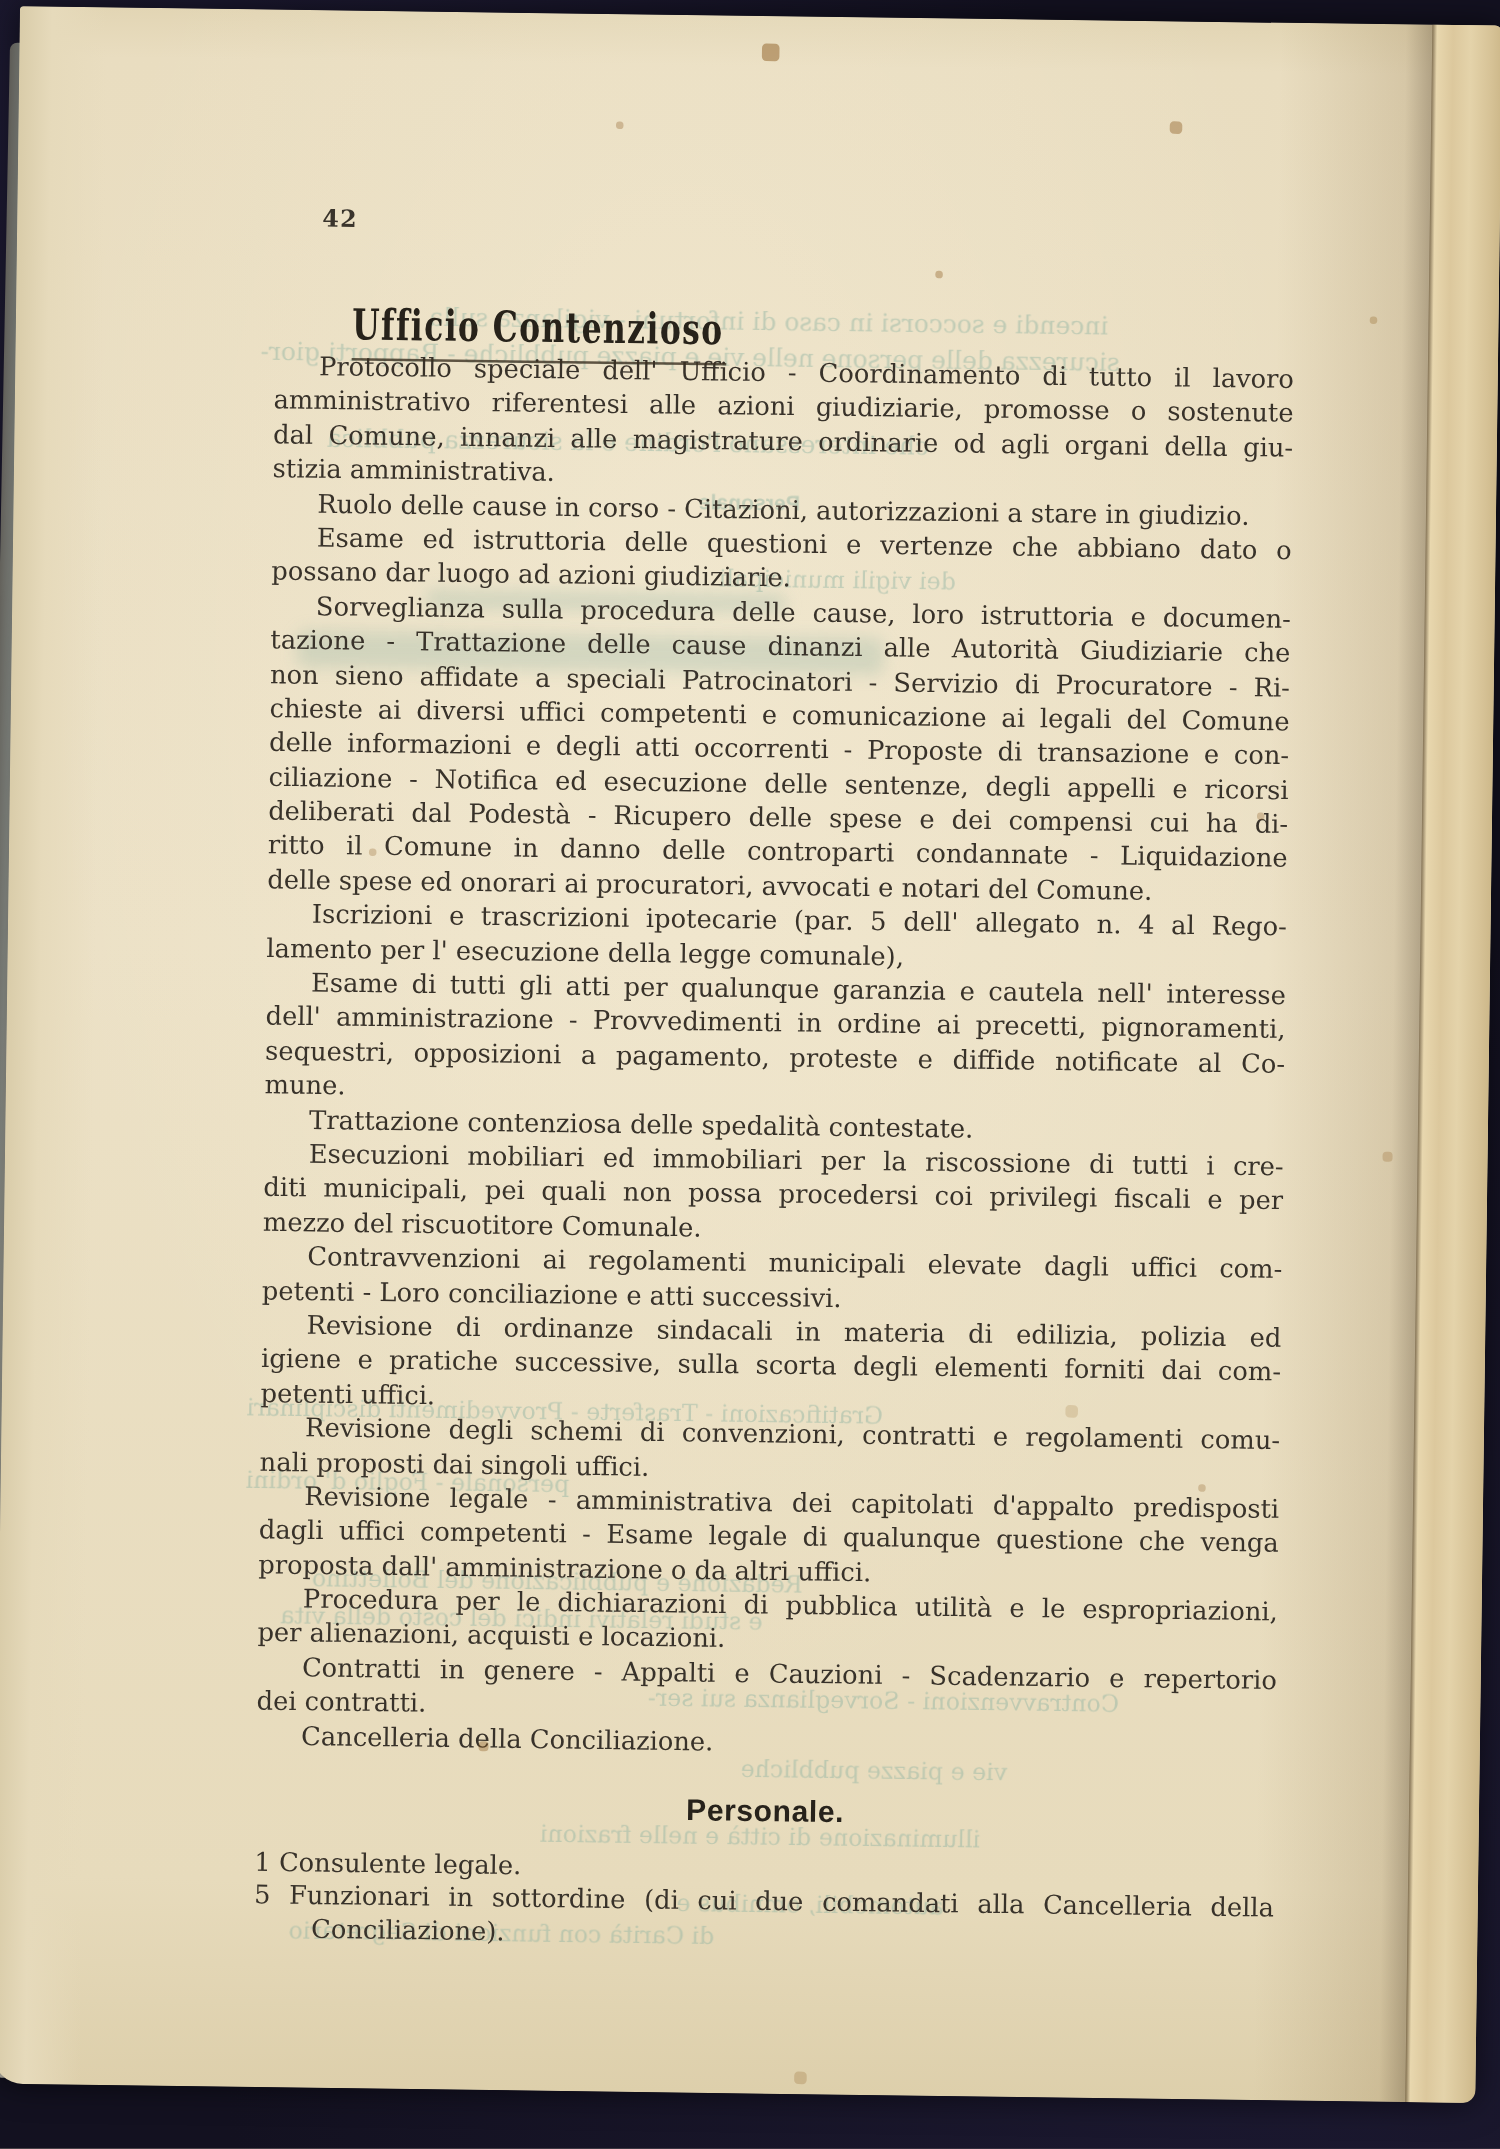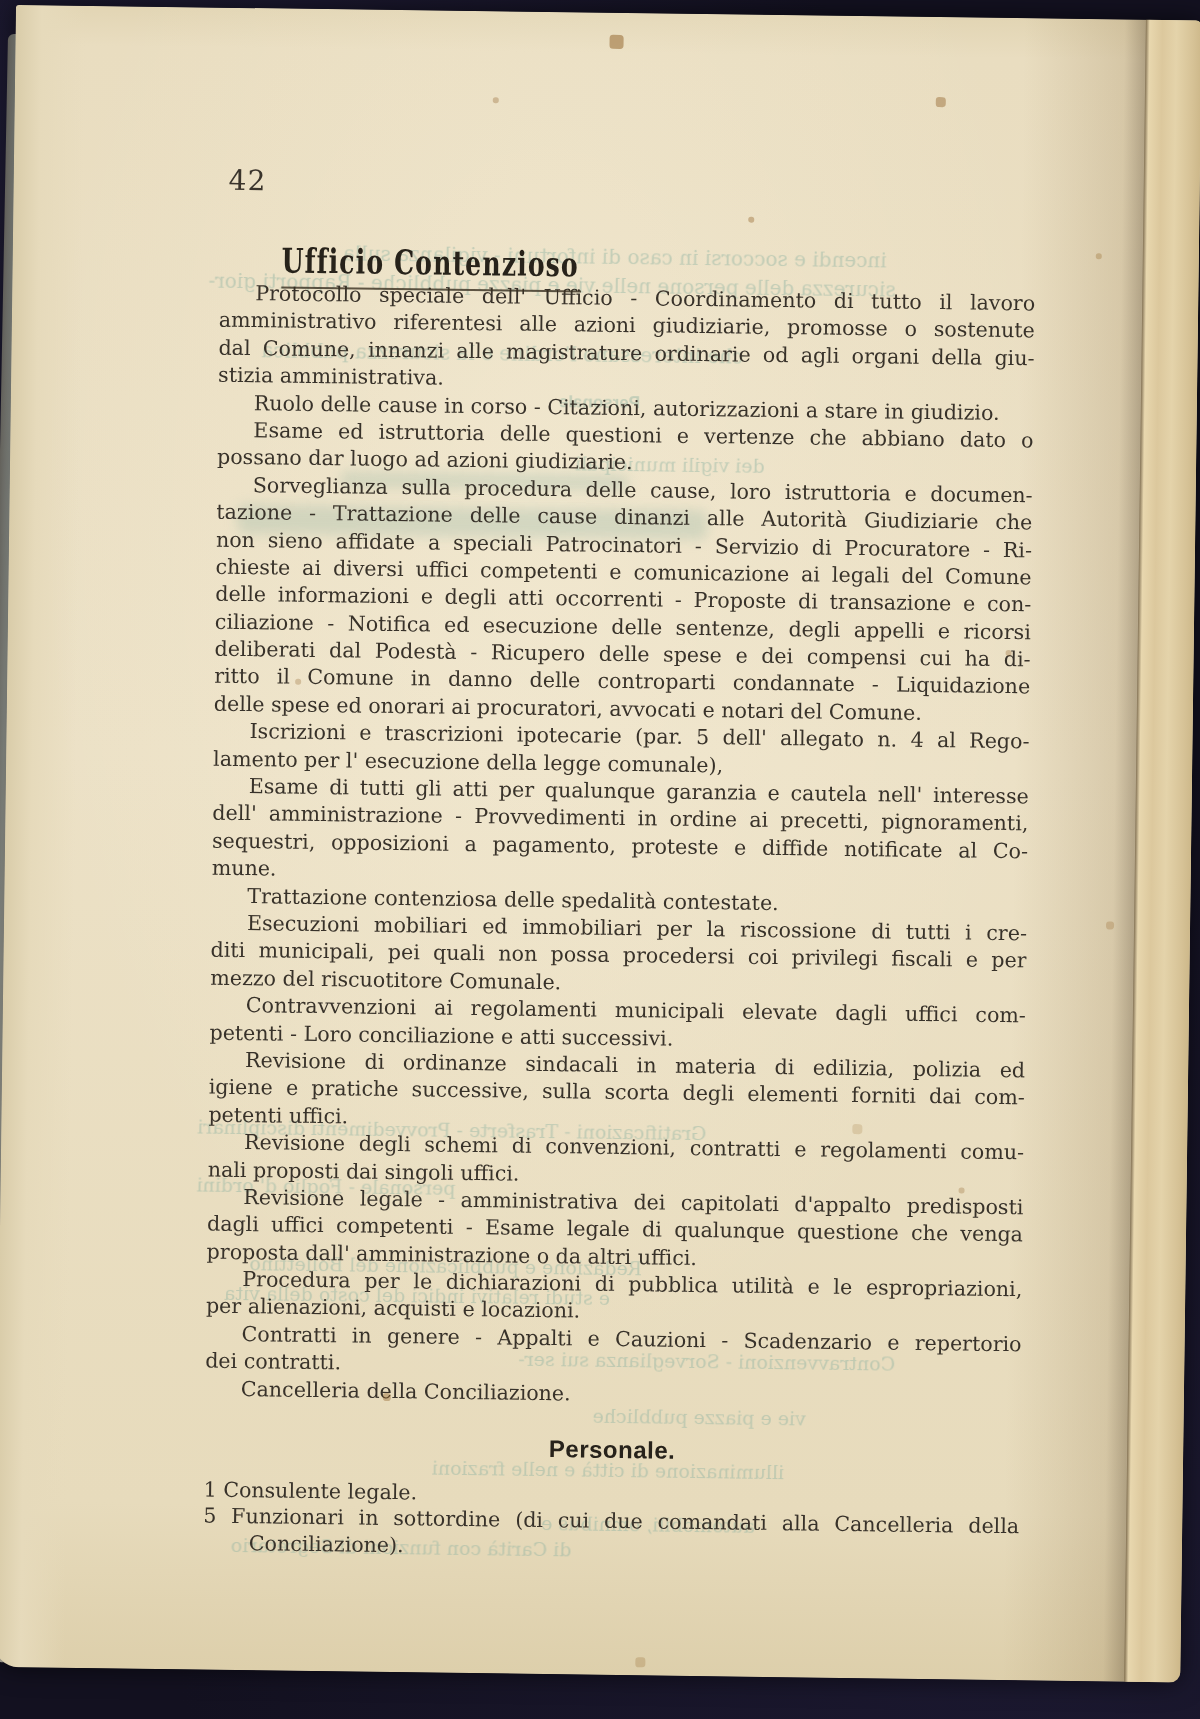--- a/index.html
+++ b/index.html
@@ -29,22 +29,22 @@
       linear-gradient(180deg, #e2d5b4 0, #e9ddc0 40px, #ece1c6 45%, #e7dbbc 90%, #ddcfab 100%),
       var(--paper,#e9ddc0);
     box-shadow:0 0 26px rgba(0,0,0,.6);
   }
   .next-edge{
     position:absolute;left:1130px;top:0;width:56px;height:100%;
     border-radius:0 6px 10px 0;
     background:linear-gradient(90deg, rgba(82,62,32,.5) 0, #e8d7ae 7%, var(--next_page_edge,#dcc89d) 30%, #e4d3aa 55%, #d6c296 85%, #cdb88a 100%);
   }
   .pagenum{
-    position:absolute;left:215px;top:156px;z-index:3;
-    font-size:28px;color:#3a342c;letter-spacing:1px;
+    position:absolute;left:244px;top:156px;z-index:3;
+    font-size:19px;color:#3a342c;letter-spacing:1px;font-weight:bold;
   }
   .title{position:absolute;left:269px;top:232px;z-index:3;color:var(--heading_ink,#27221a);}
   .title .inner{
     display:inline-block;transform:scaleX(.74);transform-origin:0 60%;
     font-family:"DejaVu Serif",serif;font-weight:bold;font-size:34px;
     letter-spacing:1.5px;white-space:nowrap;
     border-bottom:2.5px solid rgba(58,48,32,.8);padding-bottom:6px;padding-right:3px;
   }
   .textblock{
     position:absolute;left:207px;top:272px;width:816px;z-index:2;

